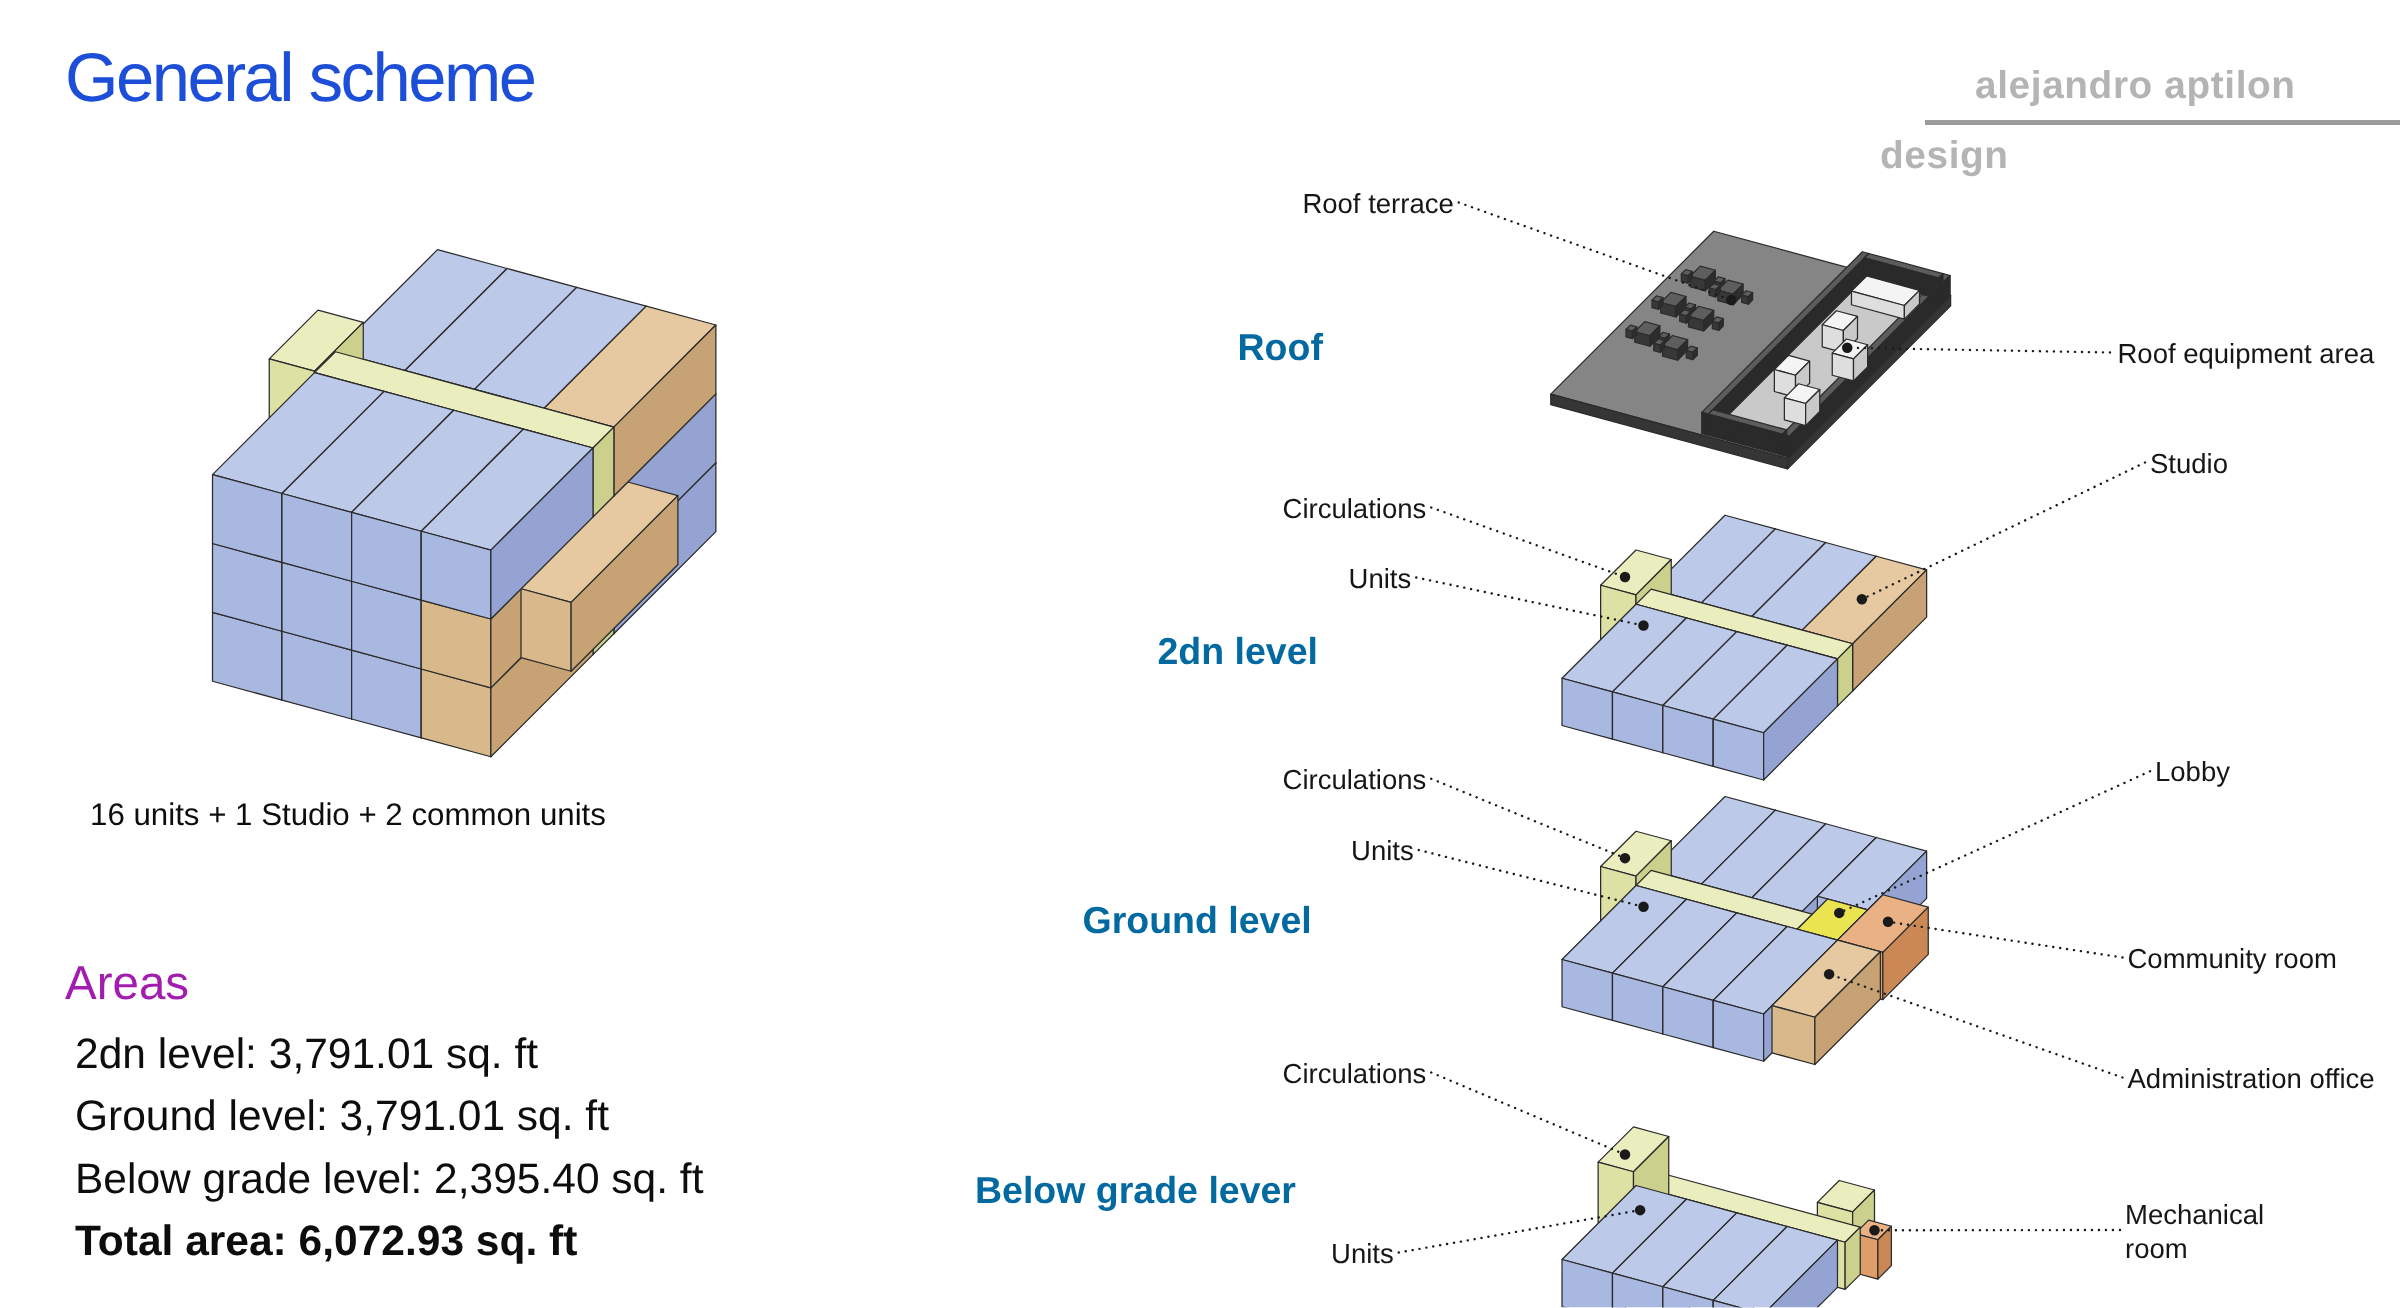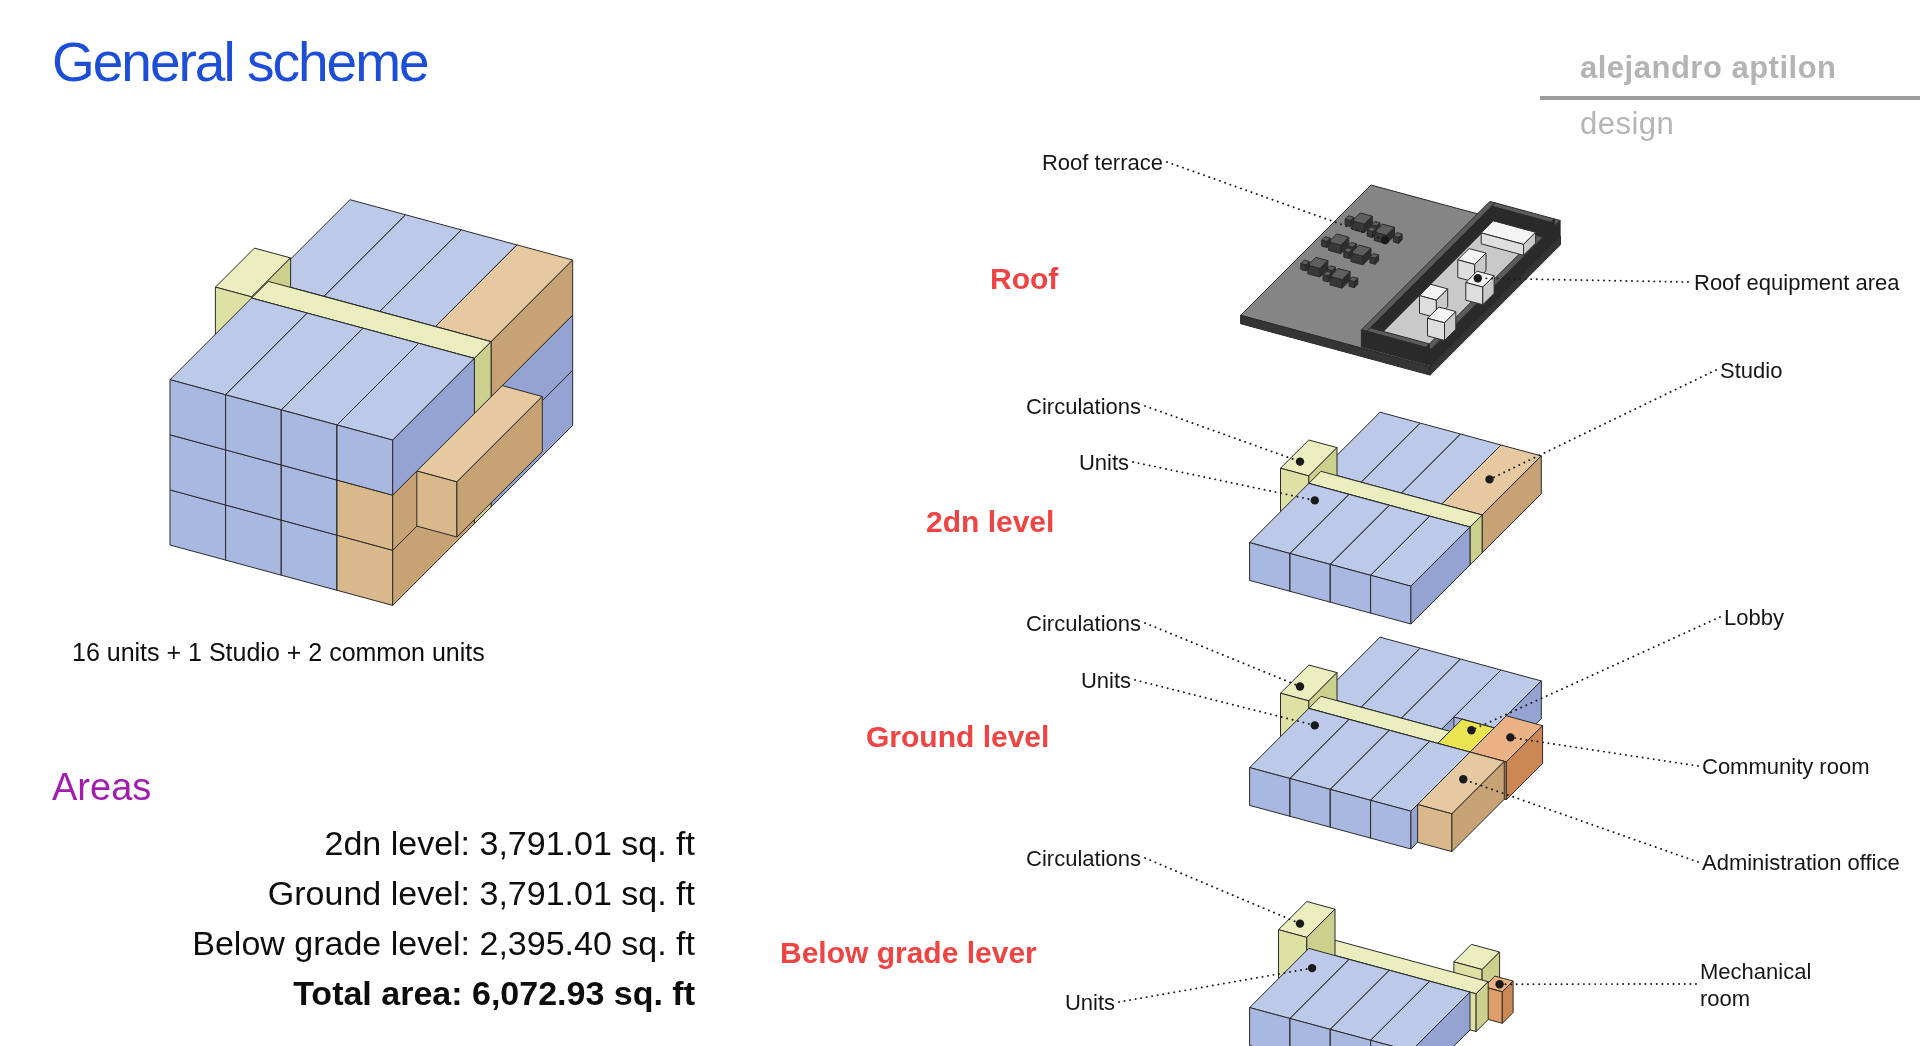--- a/index.html
+++ b/index.html
@@ -6,27 +6,27 @@
   html,body{background:#ffffff}
   #page{
     position:relative;width:1920px;height:1046px;background:#ffffff;
     overflow:hidden;font-family:"Liberation Sans",sans-serif;color:#111;
   }
   #diagram-layer{position:absolute;left:0;top:0;width:1920px;height:1046px}
   .abs{position:absolute}
   .title{left:52px;top:30px;font-size:55px;font-weight:400;letter-spacing:-2px;color:#1d4ed8}
   .brand-name{left:1580px;top:50px;font-size:31px;font-weight:bold;color:#b4b4b4;letter-spacing:0.5px}
   .brand-rule{left:1540px;top:96px;width:380px;height:4px;background:#9c9c9c}
-  .brand-sub{left:1580px;top:106px;font-size:31px;font-weight:normal;color:#b4b4b4;letter-spacing:0.5px}
+  .brand-sub{left:1504px;top:106px;font-size:31px;font-weight:bold;color:#b4b4b4;letter-spacing:0.5px}
   .caption{left:72px;top:638px;font-size:25px;color:#0d0d0d}
   .areas-h{left:52px;top:766px;font-size:38px;color:#a21caf}
-  .areas{left:60px;top:818px;width:635px;text-align:right;font-size:34px;line-height:50px;color:#0d0d0d}
+  .areas{left:60px;top:818px;width:635px;font-size:34px;line-height:50px;color:#0d0d0d}
   .area-line{white-space:nowrap}
   .total{font-weight:bold}
-  .lvl{font-size:30px;font-weight:bold;color:#ef4444;white-space:nowrap}
+  .lvl{font-size:30px;font-weight:bold;color:#0369a1;white-space:nowrap}
   .lbl{font-size:22px;color:#161616;white-space:nowrap}
   .lbl.r{transform:translateX(-100%)}
   .lbl.wrap{white-space:normal;width:150px;line-height:27px}
 </style>
 </head>
 <body>
 
 <div id="page">
 
   <svg id="diagram-layer" viewBox="0 0 1920 1046">

